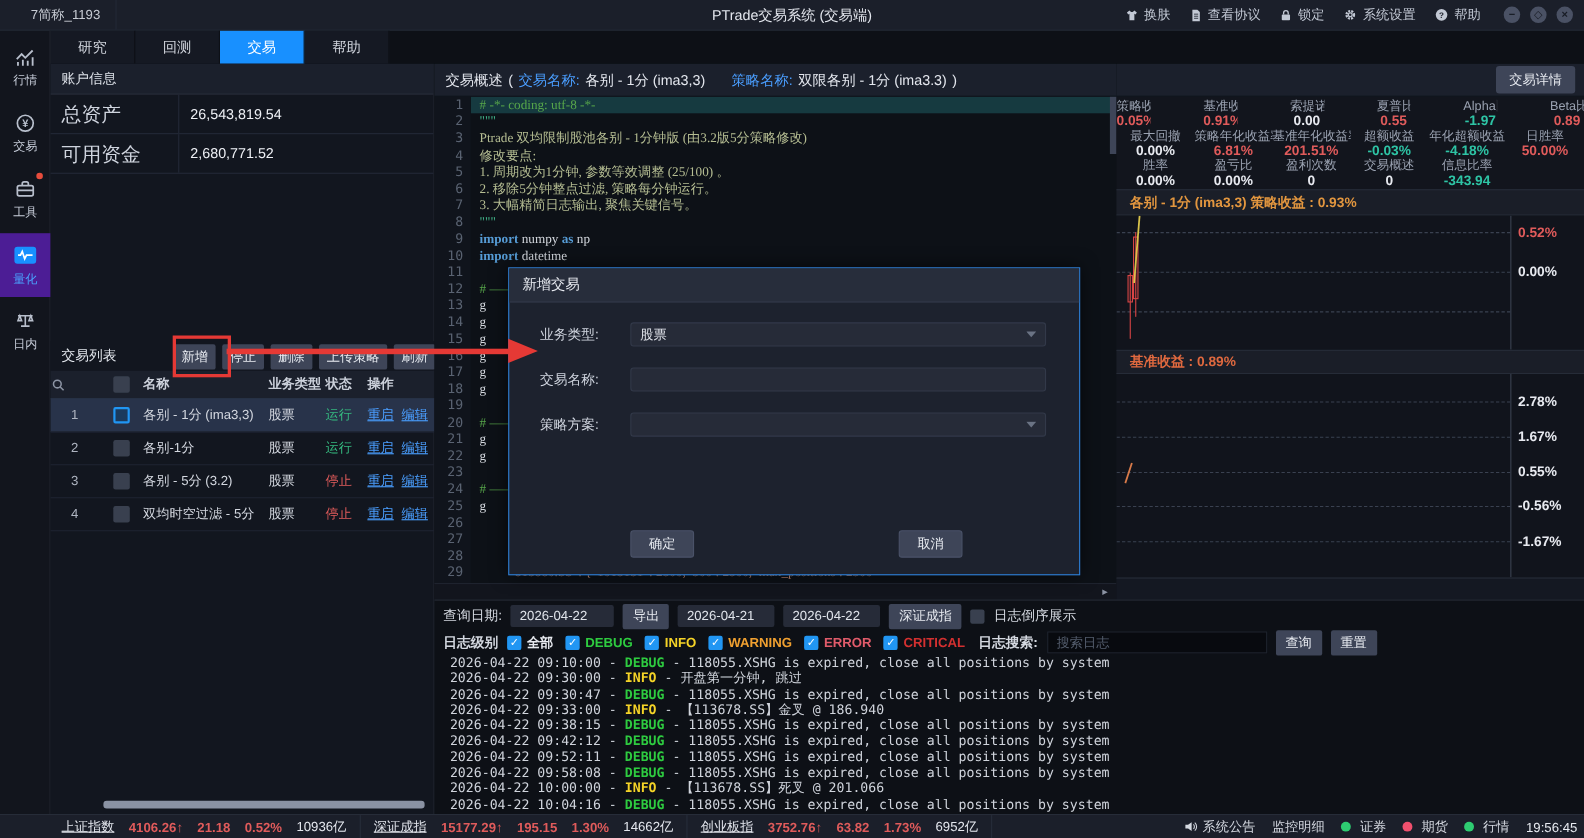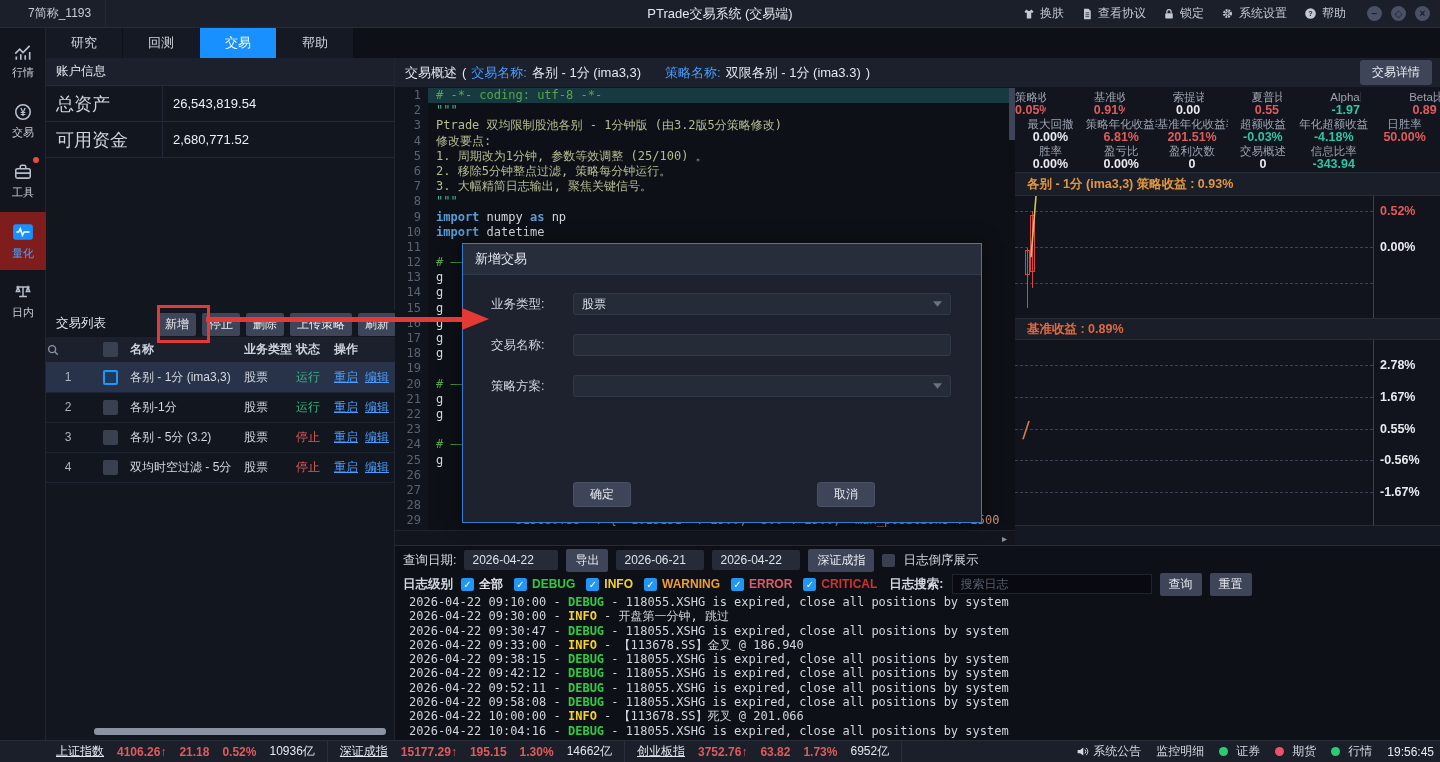--- a/index.html
+++ b/index.html
@@ -20,21 +20,21 @@
   .tabbar{position:absolute;left:46px;top:28px;width:1394px;height:30px;background:#0d1016;display:flex;}
   .tab{width:77px;height:30px;display:flex;align-items:center;justify-content:center;font-size:13px;
        color:#d0d4dc;background:#151923;border-right:1px solid #0d1016;box-sizing:border-box;}
   .tab.active{background:#1890ff;color:#fff;}
   
   .sidebar{position:absolute;left:0;top:28px;width:46px;height:712px;background:#12151d;
            border-right:1px solid #20252f;box-sizing:border-box;}
   .sb-item{position:relative;width:46px;height:58px;margin-bottom:2px;display:flex;flex-direction:column;
            align-items:center;justify-content:center;gap:3px;color:#b8bfcc;}
   .sb-item:first-child{margin-top:4px;}
-  .sb-item.active{background:#7f1d1d;align-items:center;}
+  .sb-item.active{background:#4c1d95;align-items:center;}
   .sb-label{font-size:11px;color:#c6ccd8;}
   .sb-item.active .sb-label{color:#4aa3ff;}
   .sb-badge{position:absolute;top:5px;right:7px;width:6px;height:6px;border-radius:50%;background:#e74c3c;}
   
   .left-panel{position:absolute;left:46px;top:58px;width:349px;height:682px;background:#12161f;
               border-right:1px solid #20252f;box-sizing:border-box;}
   .panel-header{height:27px;line-height:27px;padding-left:10px;background:#1b202c;
                 border-bottom:1px solid #262c38;color:#dfe3ea;font-size:12.5px;}
   .acc-row{display:flex;height:35px;border-bottom:1px solid #232937;align-items:stretch;}
   .acc-label{width:117px;padding-left:10px;box-sizing:border-box;color:#cfd4de;font-size:18px;
@@ -63,21 +63,21 @@
   
   .center-panel{position:absolute;left:395px;top:58px;width:620px;height:487px;background:#0d1117;}
   .overview{height:30px;background:#1b202c;border-bottom:1px solid #10141c;display:flex;align-items:center;
             padding-left:10px;font-size:13px;color:#e4e7ee;gap:5px;box-sizing:border-box;white-space:nowrap;}
   .ov-blue{color:#4a9eff;}
   .editor{position:absolute;top:30px;left:0;width:620px;height:442px;display:flex;
           font-family:"DejaVu Sans Mono","Liberation Mono",monospace;font-size:12px;}
   .gutter{width:33px;background:#10141c;color:#5a6372;text-align:right;padding-right:7px;box-sizing:border-box;}
   .gl{height:15.2px;line-height:15.2px;}
   .code{flex:1;padding-left:8px;overflow:hidden;}
-  .cl{height:15.2px;line-height:15.2px;white-space:pre;}
+  .cl{height:15.2px;line-height:15.2px;white-space:pre;font-family:Liberation Serif, serif;}
   .cl.hl{background:#163a40;margin-left:-8px;padding-left:8px;}
   .cm{color:#57a64a;} .ds{color:#b5bd92;} .ds2{color:#43b98c;}
   .kw{color:#569cd6;font-weight:bold;} .id{color:#d4d8de;} .st{color:#ce9178;}
   .vthumb{position:absolute;right:0;top:30px;width:6px;height:52px;background:#3e4558;}
   .editor-hscroll{position:absolute;top:472px;left:0;width:620px;height:15px;background:#12151d;
                   border-top:1px solid #1e232e;color:#8b93a3;display:flex;align-items:center;
                   justify-content:flex-end;padding-right:8px;font-size:10px;box-sizing:border-box;}
   
   .right-panel{position:absolute;left:1015px;top:58px;width:425px;height:487px;background:#12151d;}
   .rp-top{height:30px;background:#1b202c;border-bottom:1px solid #10141c;display:flex;align-items:center;
@@ -564,21 +564,21 @@
 
   <section class="log-panel">
     <div class="log-row" style="top:3px">
       <span class="log-lbl">查询日期:</span>
       <div class="date-inp">
         <span>2026-04-22</span>
         <span class="icon"></span>
       </div>
       <div class="log-btn">导出</div>
       <div class="date-inp" style="width:88px">
-        <span>2026-06-21</span>
+        <span>2026-04-21</span>
         <span class="icon"></span>
       </div>
       <div class="date-inp" style="width:88px">
         <span>2026-04-22</span>
         <span class="icon"></span>
       </div>
       <div class="log-btn">深证成指</div>
       <span class="cbx-s cbx-off"></span>
       <span class="log-lbl">日志倒序展示</span>
     </div>

